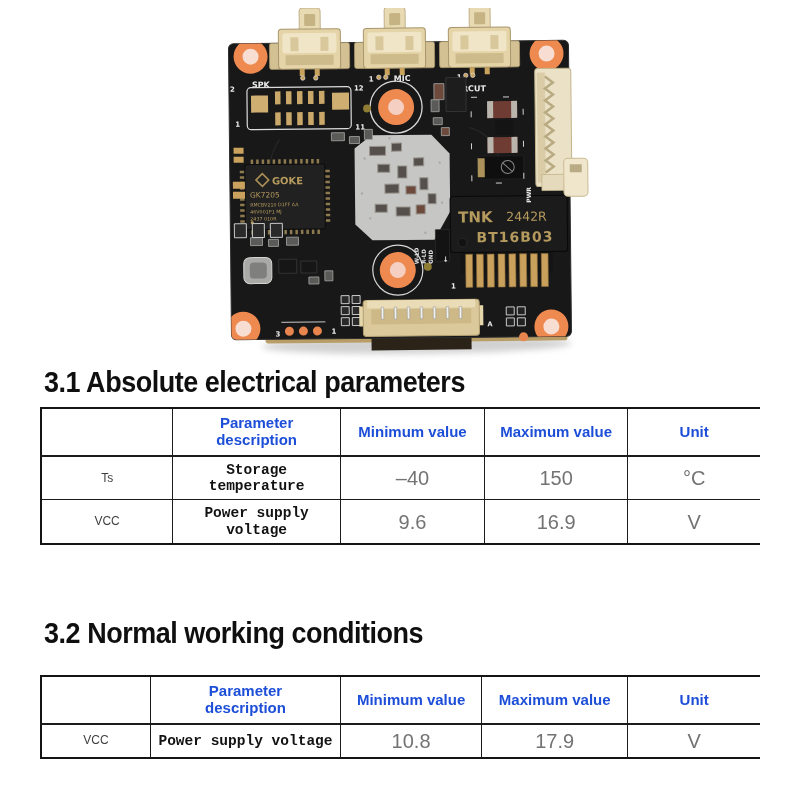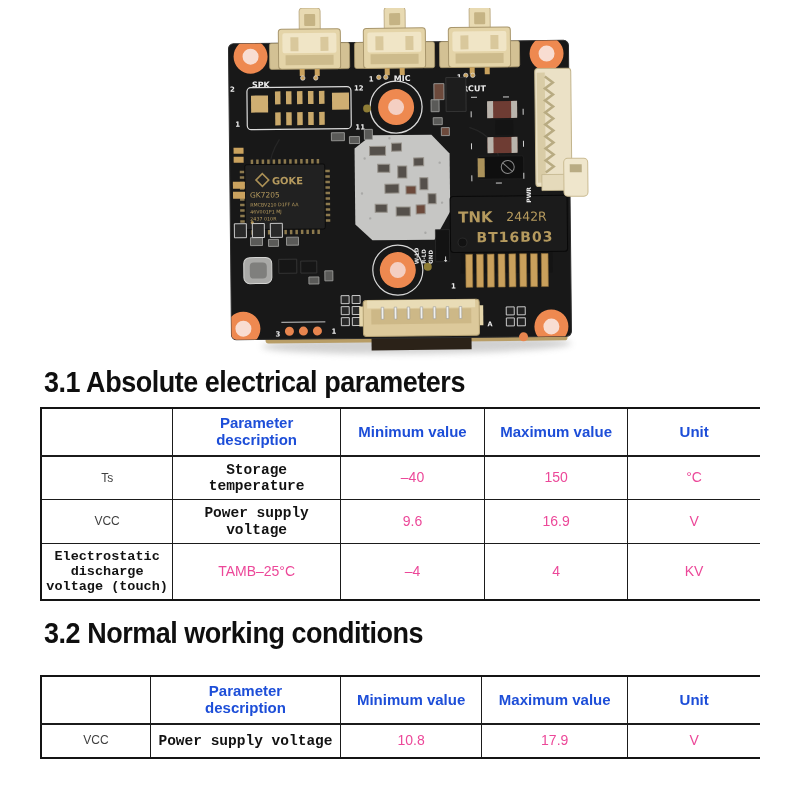--- a/index.html
+++ b/index.html
@@ -11,21 +11,21 @@
   #h1{top:366px;} #h2{top:617px;}
   .ptable{position:absolute;left:40px;border-collapse:collapse;table-layout:fixed;width:722px;
           border:2.5px solid #141414;}
   #t1{top:407px;} #t2{top:675px;}
   .ptable th,.ptable td{border:1.5px solid #1b1b1b;text-align:center;vertical-align:middle;
           padding:5px 3px;line-height:1.12;}
   .ptable thead th{border-bottom-width:2.5px;font-size:15px;font-weight:bold;color:#1d4ed8;height:36px;}
   .ptable th.c-desc{padding:0 30px;}
   td.rowlabel{font-size:12px;color:#3f3f3f;font-weight:normal;}
   td.desc{font-weight:bold;color:#121212;font-size:14.5px;font-family:Liberation Mono, monospace;}
-  td.val{color:#ec4899;font-size:14px;}
+  td.val{color:#737373;font-size:20px;}
   tr.h-sm td{height:22px;} tr.h-lg td{height:44px;}
   #t2 tr.thick td{border-bottom-width:3.5px;}
   text{font-family:"DejaVu Sans",sans-serif;}
   .silk{fill:#ececec;font-weight:bold;}
   .goldtxt{fill:#b59a5e;}
 </style>
 </head>
 <body>
 
 <div id="page">
@@ -330,27 +330,20 @@
         <td class="val">150</td>
         <td class="val">°C</td>
       </tr>
       <tr class="h-sm">
         <td class="rowlabel">VCC</td>
         <td class="desc">Power supply voltage</td>
         <td class="val">9.6</td>
         <td class="val">16.9</td>
         <td class="val">V</td>
       </tr>
-      <tr class="h-lg">
-        <td class="desc" style="font-size:13.5px">Electrostatic discharge voltage (touch)</td>
-        <td class="val">TAMB–25°C</td>
-        <td class="val">–4</td>
-        <td class="val">4</td>
-        <td class="val">KV</td>
-      </tr>
     </tbody>
   </table>
 
   <div id="h2" class="sec-h">3.2 Normal working conditions</div>
 
   <table id="t2" class="ptable">
     <colgroup>
       <col style="width:15.2%">
         <col style="width:26.4%">
         <col style="width:19.6%">

